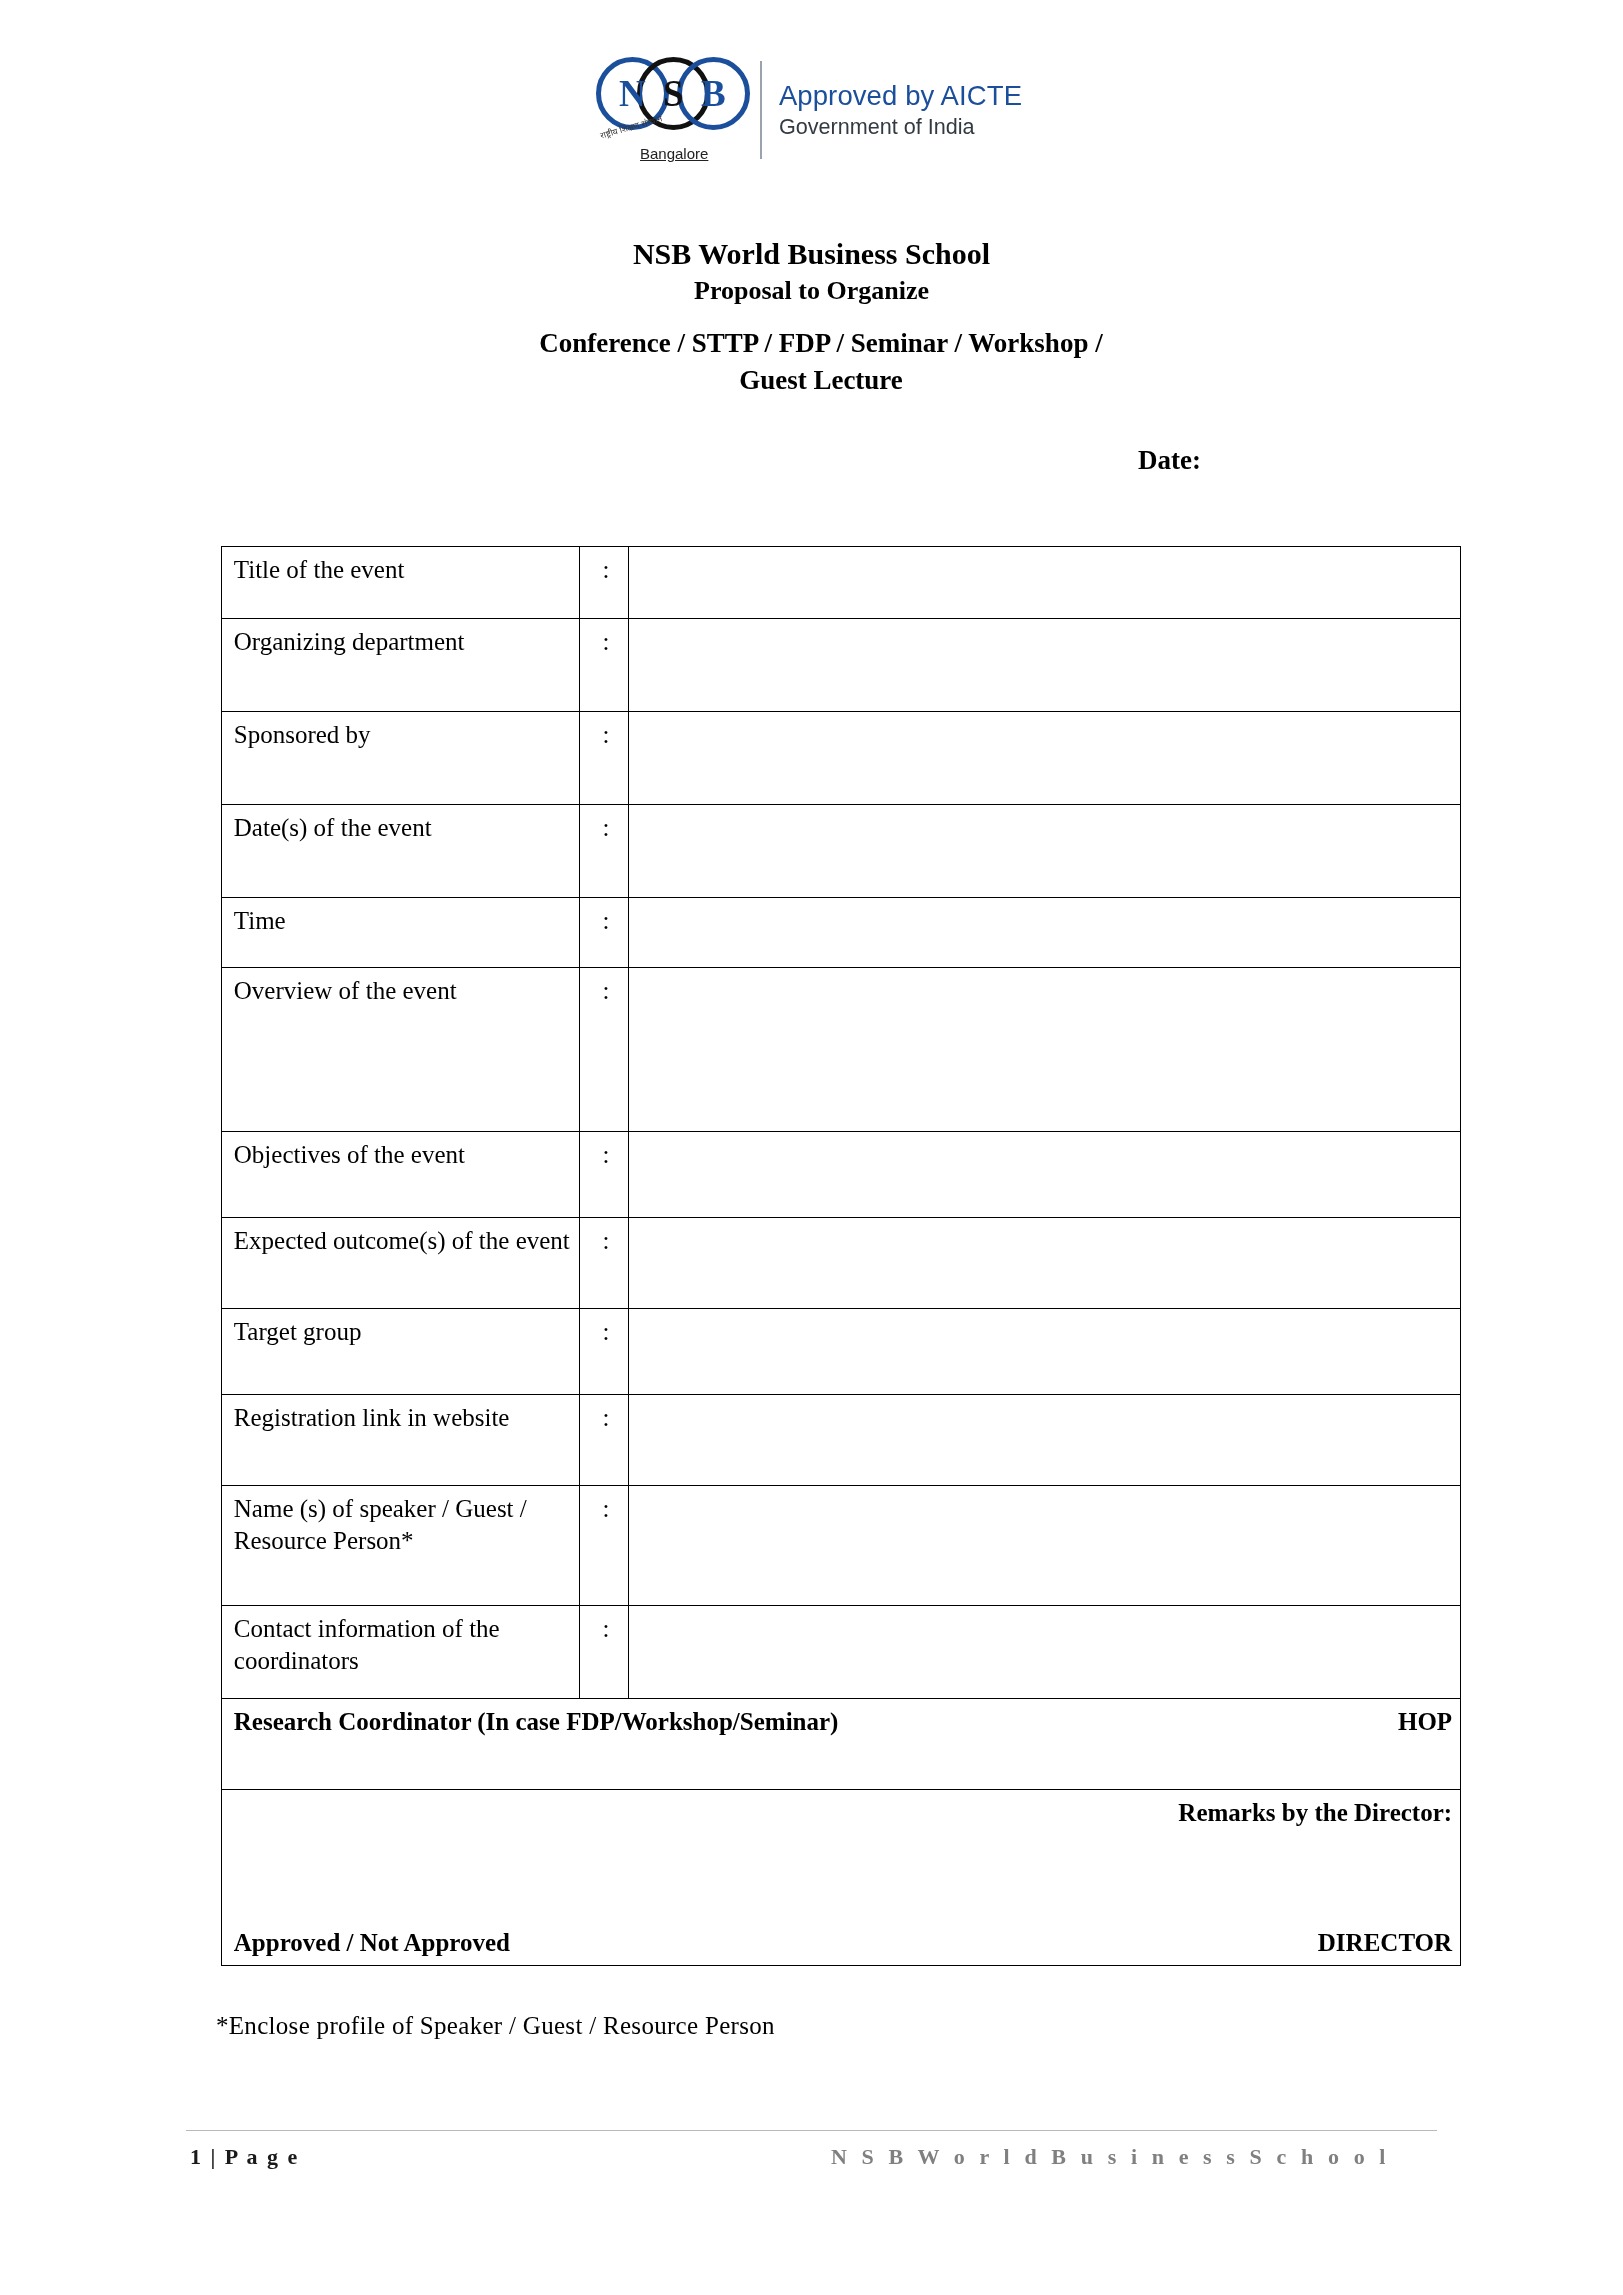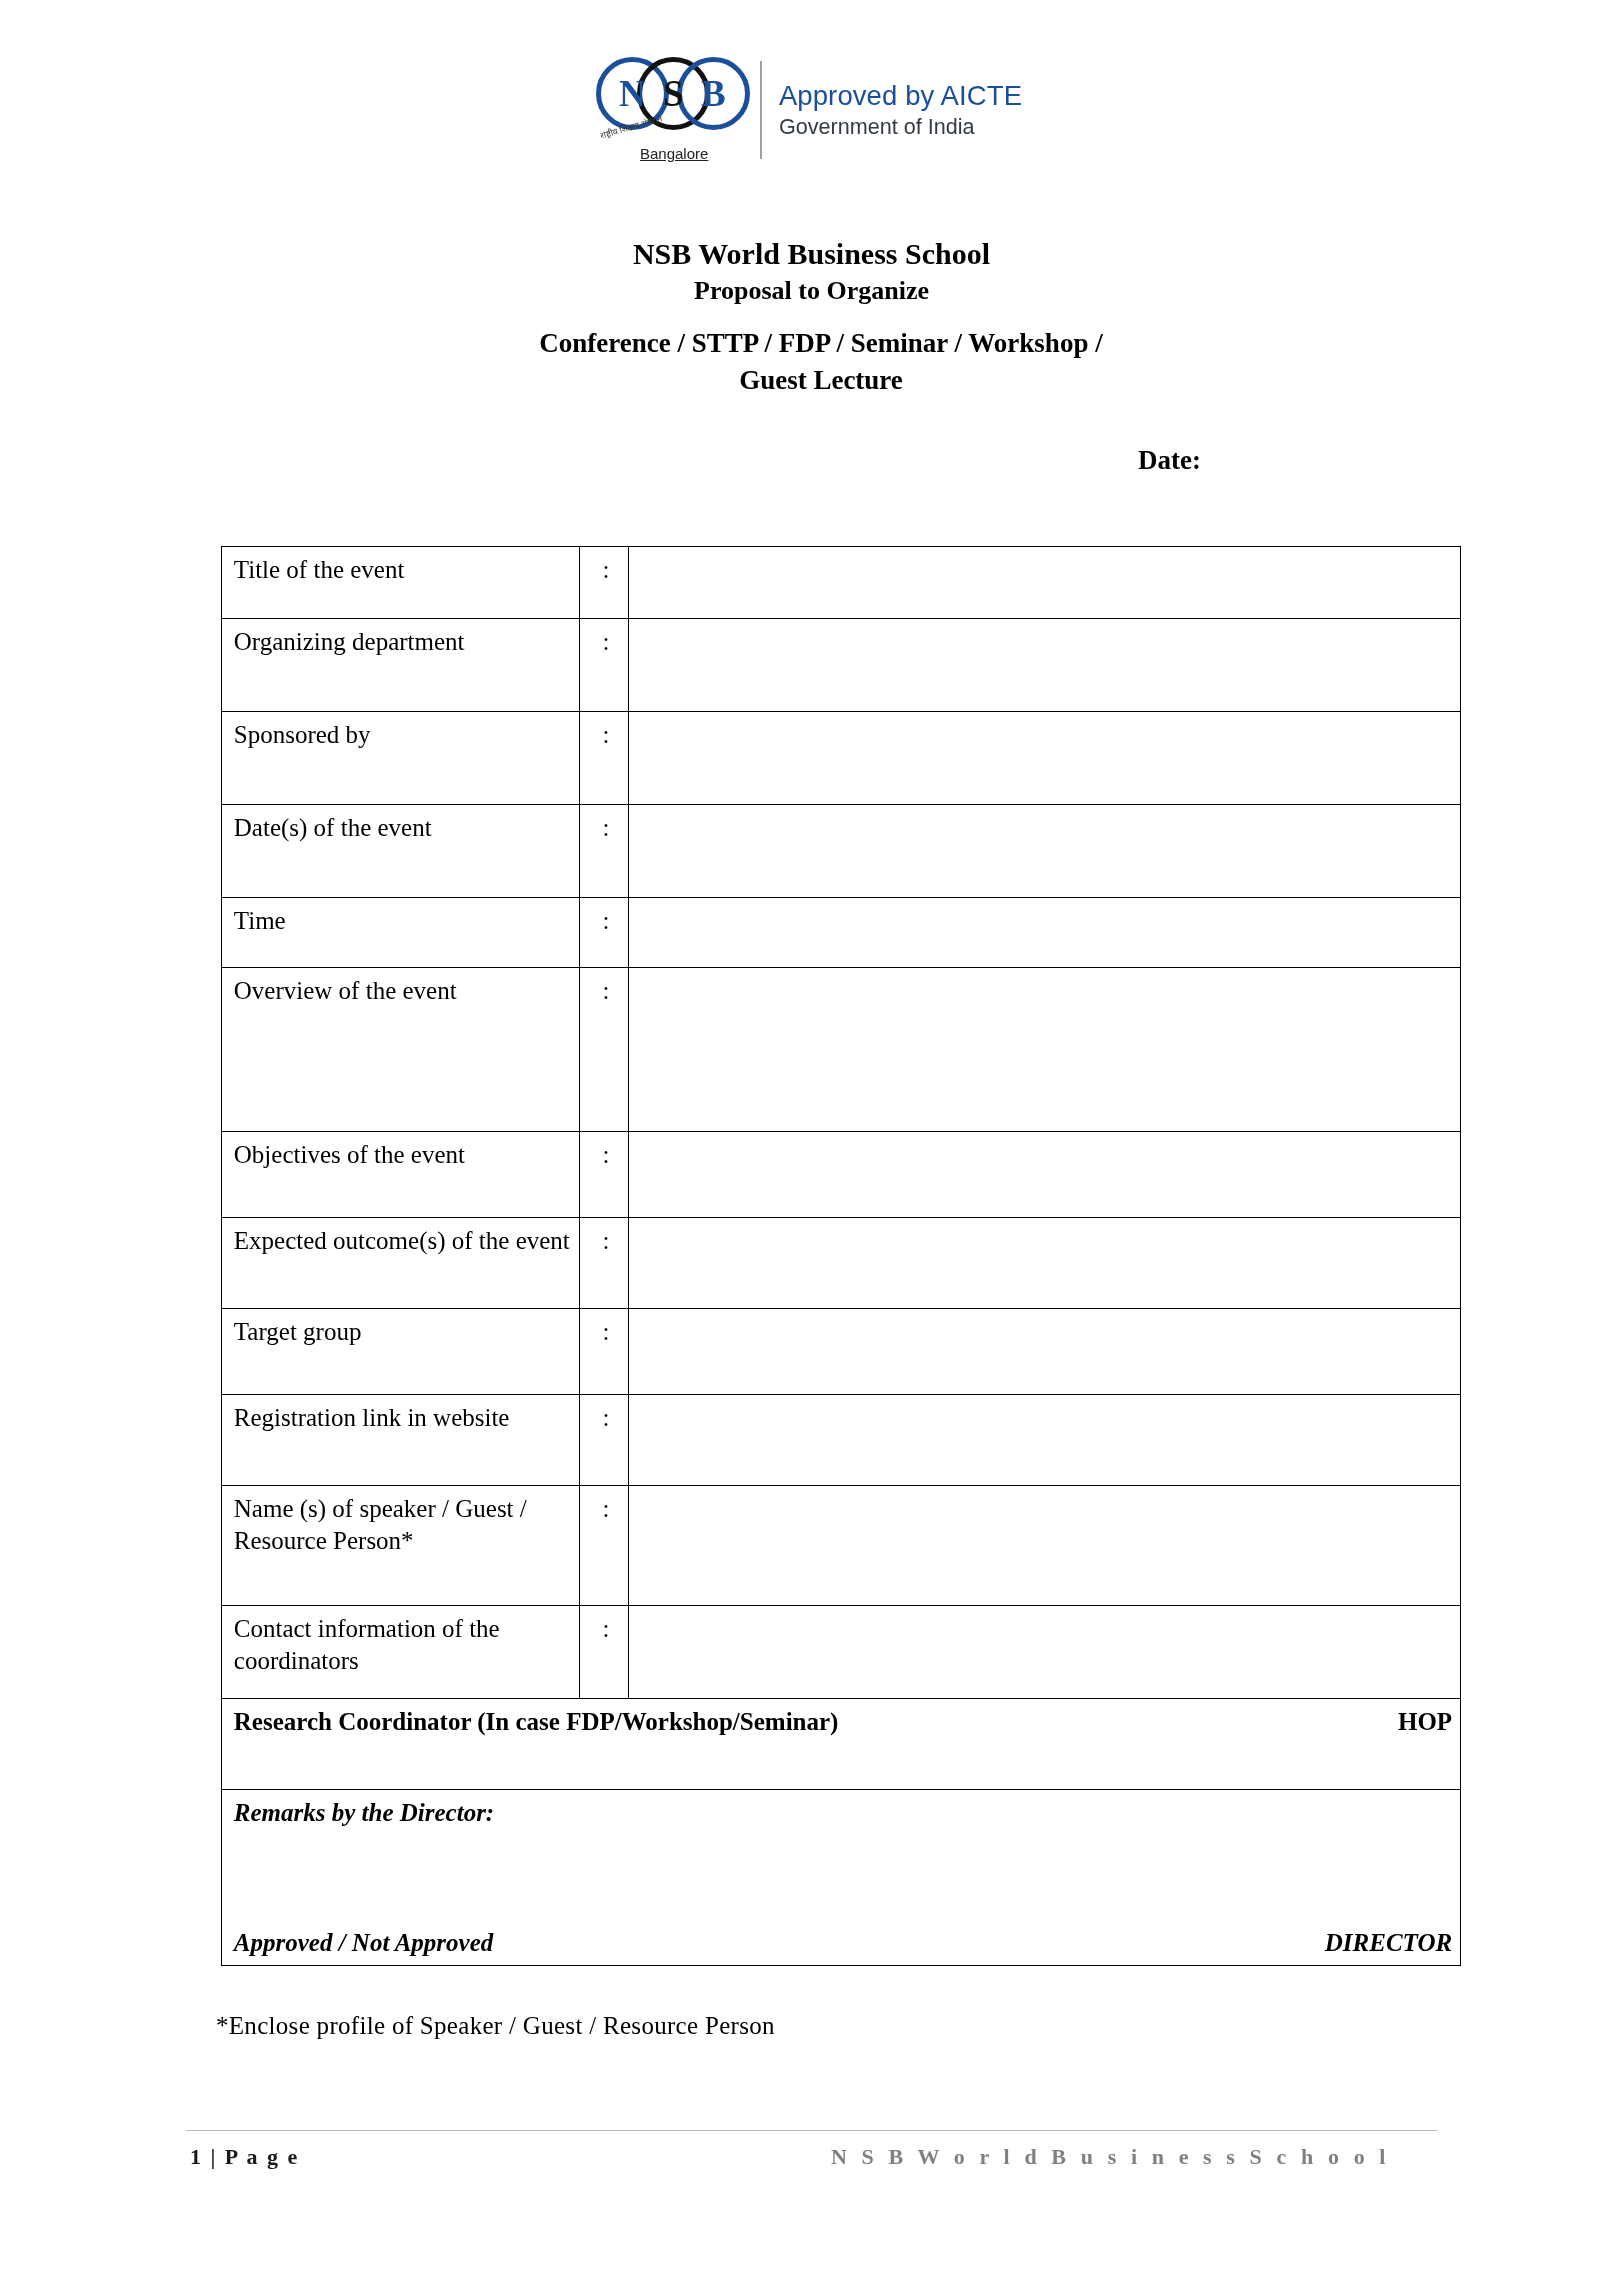--- a/index.html
+++ b/index.html
@@ -170,30 +170,30 @@
   td.value { width: auto; }
   td.mid { vertical-align: middle; }
 
   td.sub-days { width: 445px; }
 
   .sign-row td {
     border: 1.3px solid #000000;
     font-weight: bold;
     font-size: 25.5px;
     padding: 11.8px 11.8px 11.8px 9.2px;
+    text-align: right;
   }
   .sign-flex {
     display: flex;
     justify-content: space-between;
     align-items: flex-end;
   }
   .remarks-cell {
     font-weight: bold;
     font-size: 25.5px;
-    font-style: italic;
   }
   .remarks-spacer { height: 98px; }
 
   .enclose {
     position: absolute;
     top: 2012px;
     left: 216px;
     font-size: 25px;
     letter-spacing: 0.3px;
   }

